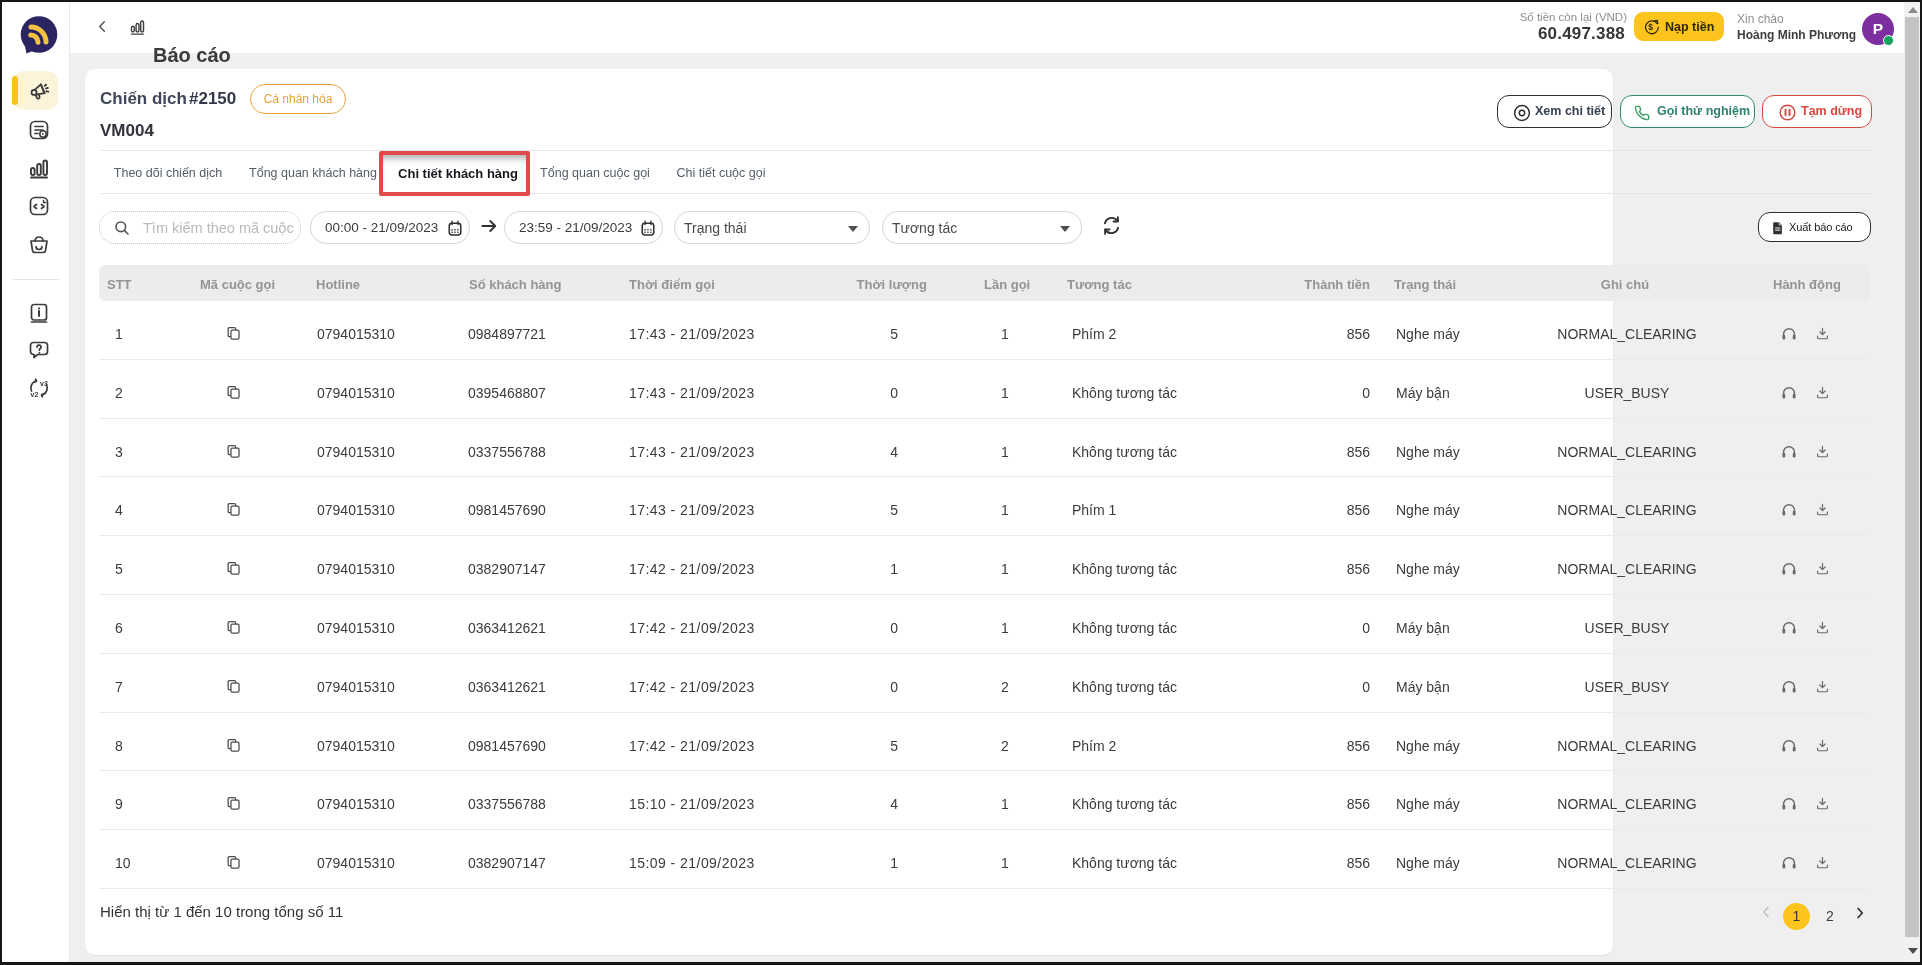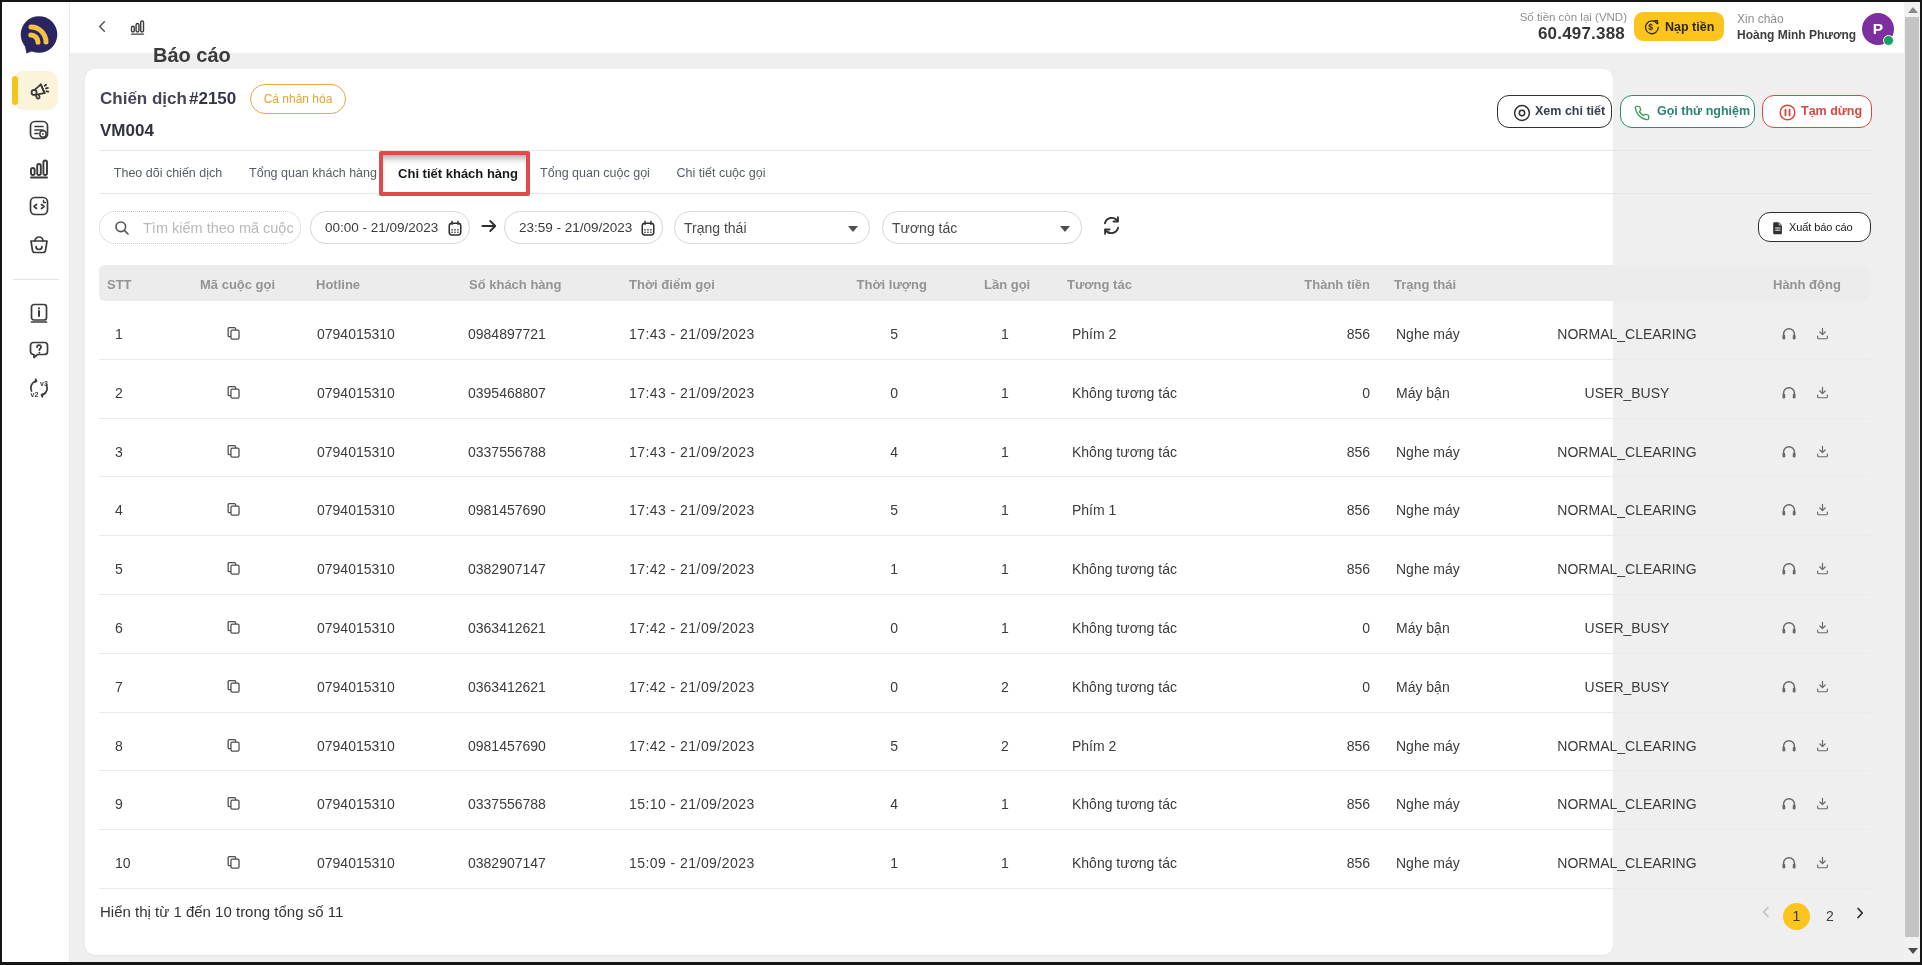--- a/index.html
+++ b/index.html
@@ -278,20 +278,21 @@
     <div class="h-stt">STT</div>
         <div class="h-ma">Mã cuộc gọi</div>
         <div class="h-hot">Hotline</div>
     <div class="h-so">Số khách hàng</div>
         <div class="h-tdg">Thời điểm gọi</div>
         <div class="h-tl">Thời lượng</div>
     <div class="h-lg">Lần gọi</div>
         <div class="h-tt">Tương tác</div>
         <div class="h-ttien">Thành tiền</div>
     <div class="h-tthai">Trạng thái</div>
+        <div class="h-gc">Ghi chú</div>
         <div class="h-hd">Hành động</div>
   </div>
 
   <div class="abs row" style="top:232.0px;">
     <div class="c-stt">1</div>
         <svg class="c-copy" style="position:absolute;" viewBox="0 0 20 20" fill="none" stroke="#4d4d4d" stroke-width="1.5" stroke-linejoin="round">
           <rect x="7" y="6" width="9.5" height="10.5" rx="1.5"></rect>
           <path d="M12.5 6 V4.5 a1.3 1.3 0 0 0 -1.3 -1.3 H5 a1.3 1.3 0 0 0 -1.3 1.3 v8 a1.3 1.3 0 0 0 1.3 1.3 H7"></path>
         </svg>
     <div class="c-hot">0794015310</div>

